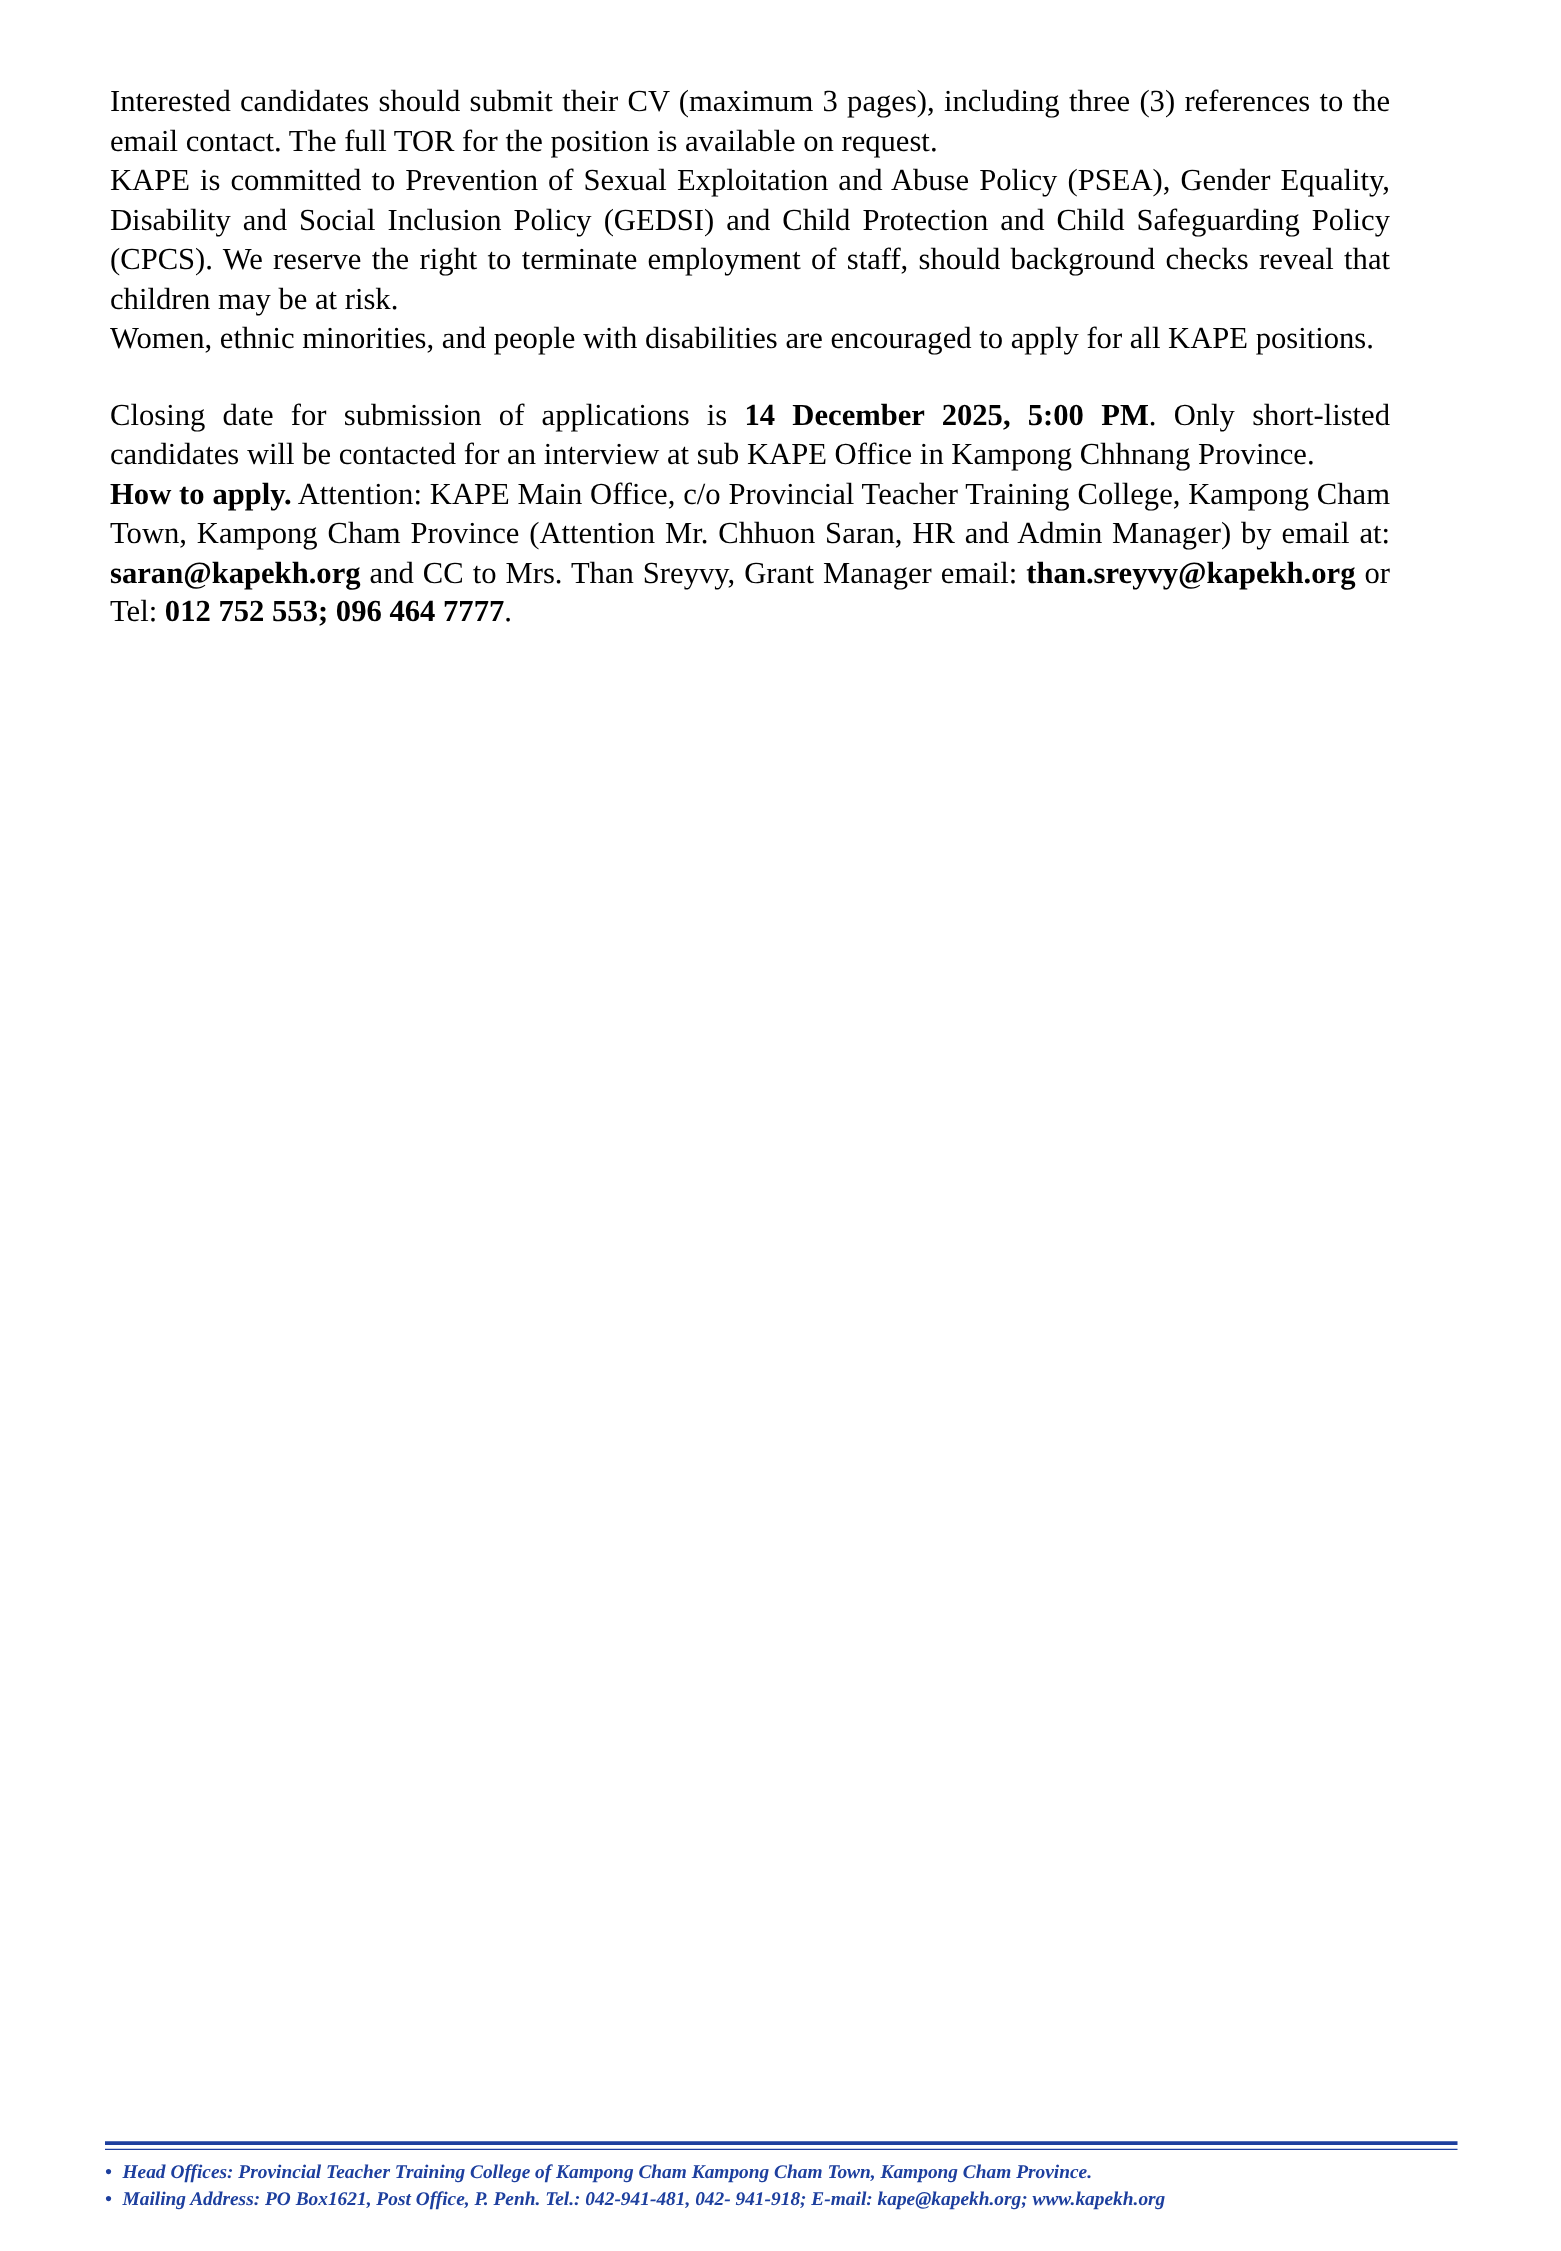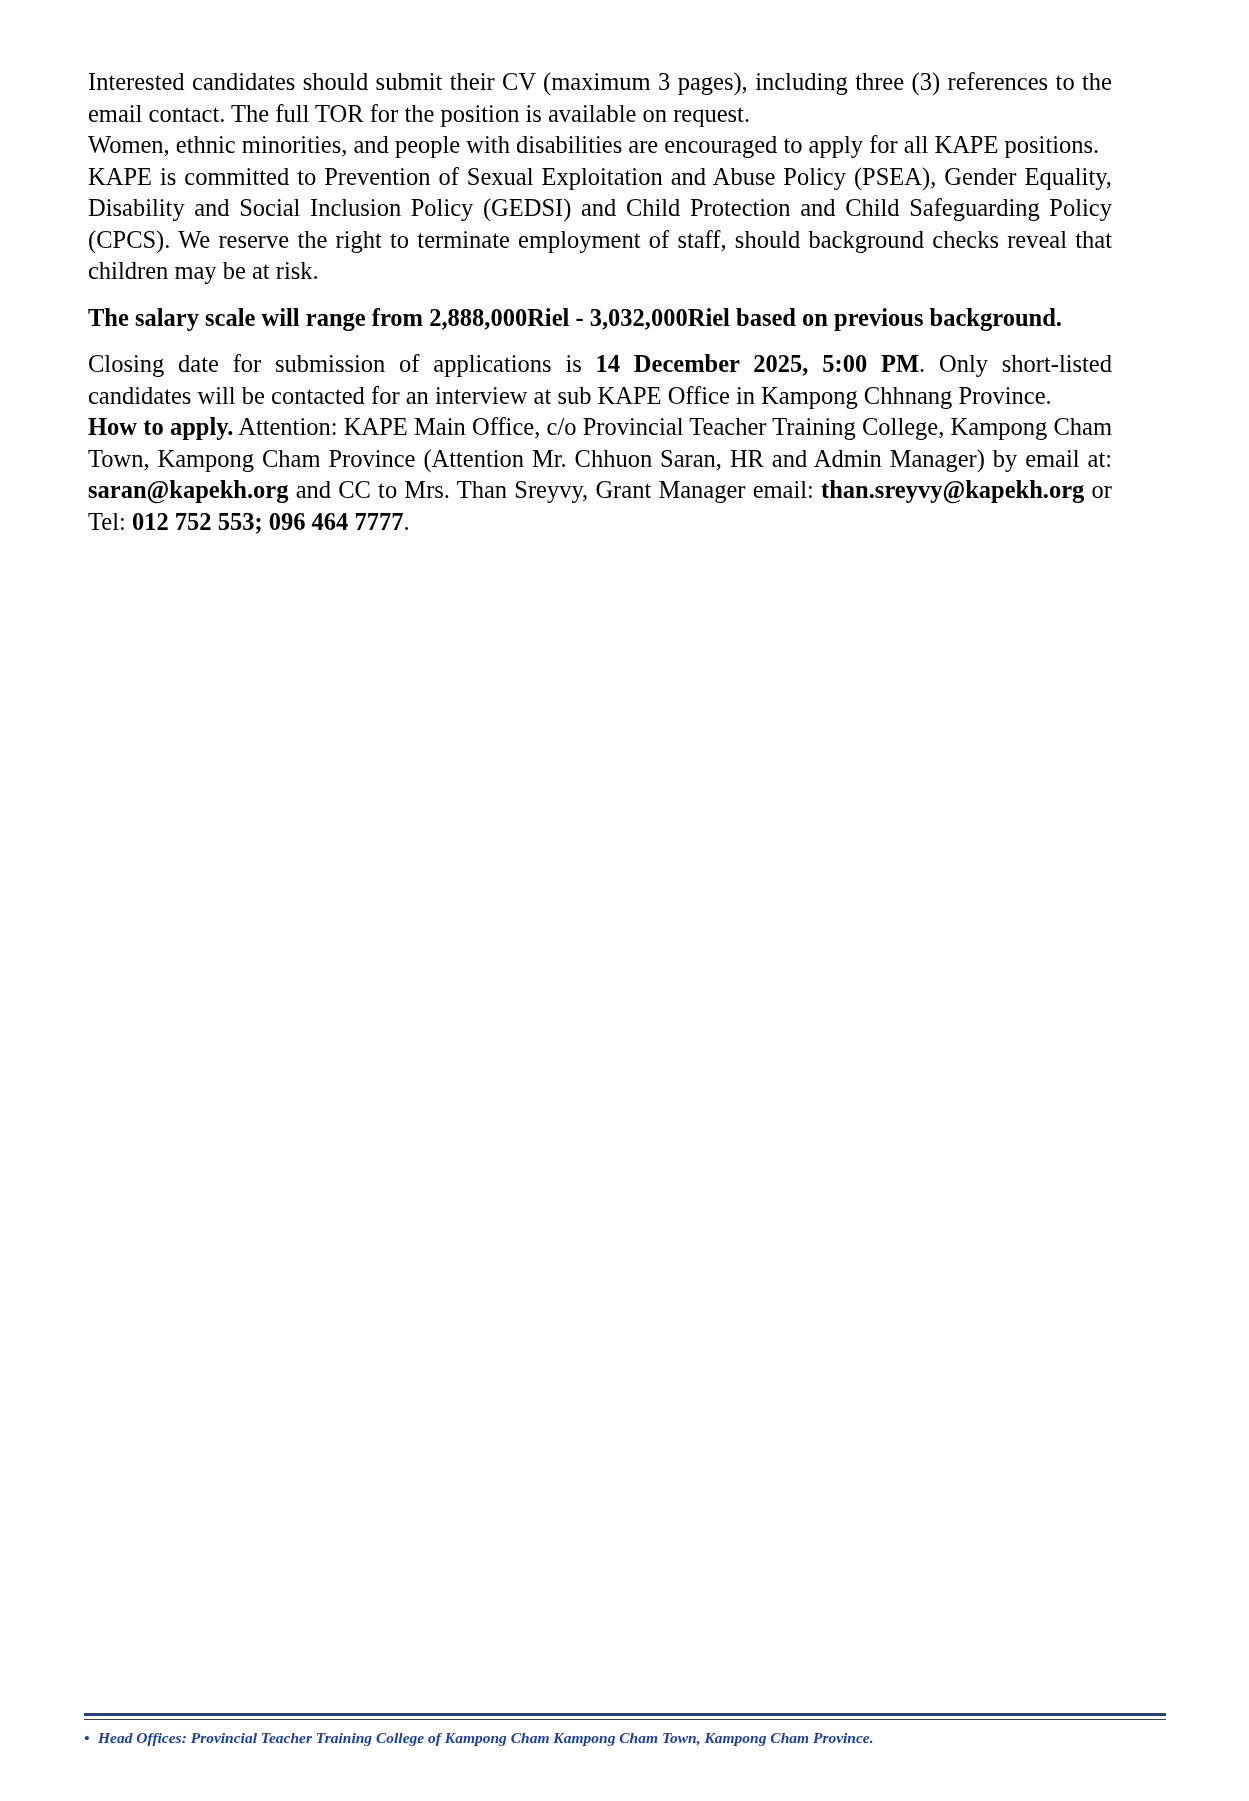--- a/index.html
+++ b/index.html
@@ -99,37 +99,37 @@
 </style>
 </head>
 <body>
 
 <div class="page">
 
   <div class="content">
 
     <p class="para-block">Interested candidates should submit their CV (maximum 3 pages), including three (3) references to the email contact. The full TOR for the position is available on request.</p>
 
+    <p class="para-block">KAPE is committed to Prevention of Sexual Exploitation and Abuse Policy (PSEA), Gender Equality, Disability and Social Inclusion Policy (GEDSI) and Child Protection and Child Safeguarding Policy (CPCS). We reserve the right to terminate employment of staff, should background checks reveal that children may be at risk.</p>
+
     <p class="para-block">Women, ethnic minorities, and people with disabilities are encouraged to apply for all KAPE positions.</p>
-
-    <p class="para-block">KAPE is committed to Prevention of Sexual Exploitation and Abuse Policy (PSEA), Gender Equality, Disability and Social Inclusion Policy (GEDSI) and Child Protection and Child Safeguarding Policy (CPCS). We reserve the right to terminate employment of staff, should background checks reveal that children may be at risk.</p>
 
     <div class="gap-md"></div>
 
-    <p class="salary">The salary scale will range from 2,888,000Riel - 3,032,000Riel based on previous background.</p>
 
     <div class="gap-md"></div>
 
     <p class="para-block"><span>Closing date for submission of applications is </span><b>14 December 2025, 5:00 PM</b><span>. Only short-listed candidates will be contacted for an interview at sub KAPE Office in Kampong Chhnang Province.</span></p>
 
     <p class="para-block"><b>How to apply.</b><span> Attention: KAPE Main Office, c/o Provincial Teacher Training College, Kampong Cham Town, Kampong Cham Province (Attention Mr. Chhuon Saran, HR and Admin Manager) by email at: </span><span class="link">saran@kapekh.org</span><span> and CC to Mrs. Than Sreyvy, Grant Manager email: </span><span class="link">than.sreyvy@kapekh.org</span><span> or Tel: </span><b class="nowrap">012 752 553; 096 464 7777</b><span>.</span></p>
 
   </div>
 
   <div class="footer">
     <div class="footer-rule-top"></div>
     <div class="footer-rule-bottom"></div>
     <div class="footer-lines">
       <div class="footer-line">Head Offices: Provincial Teacher Training College of Kampong Cham Kampong Cham Town, Kampong Cham Province.</div>
+      <div class="footer-line">Mailing Address: PO Box1621, Post Office, P. Penh. Tel.: 042-941-481, 042- 941-918; E-mail: kape@kapekh.org; www.kapekh.org</div>
     </div>
   </div>
 
 </div>
 
 </body></html>

